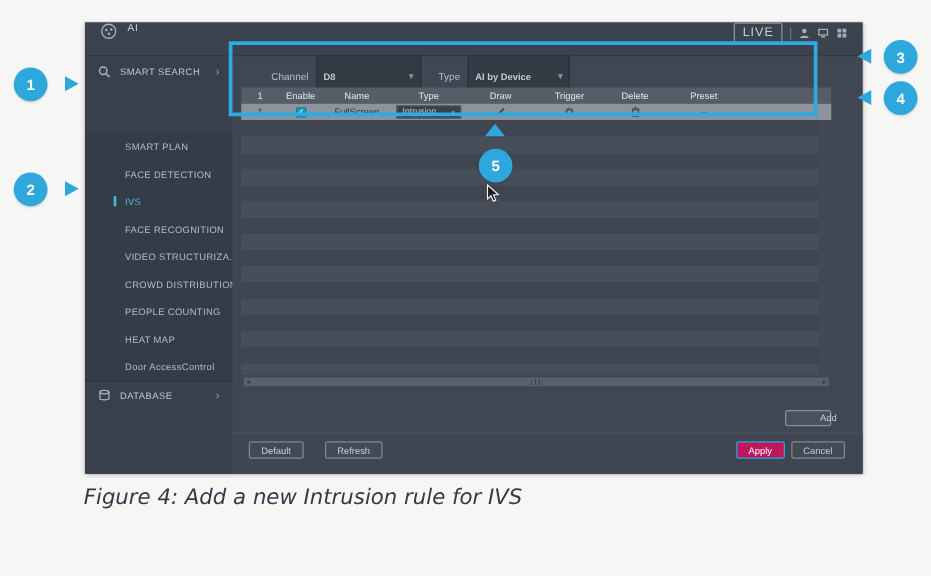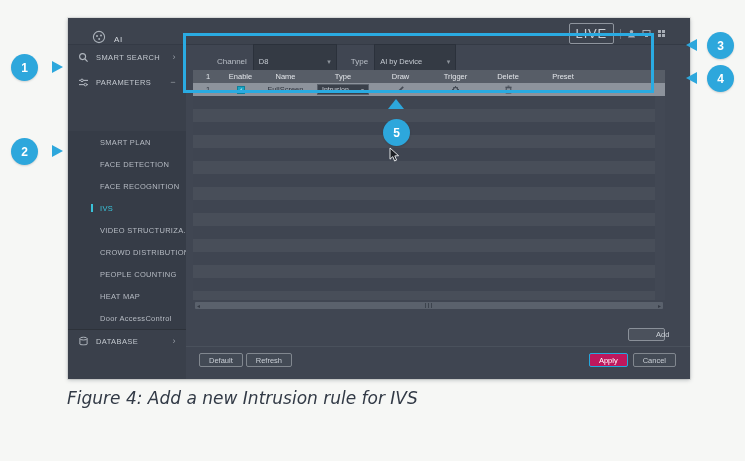--- a/index.html
+++ b/index.html
@@ -11,28 +11,28 @@
   }
   
   .shot {
     position:absolute; left:68px; top:18px; width:622px; height:361px;
     background:#404652; box-shadow:0 1px 4px rgba(40,50,60,.30), 0 0 0 1px rgba(0,0,0,.06);
   }
   
   .titlebar {
     position:absolute; left:0; top:0; width:100%; height:27px;
     background:#3d434e; border-bottom:1px solid #343a45;
-    display:flex; align-items:flex-end; padding:0 24px;
+    display:flex; align-items:flex-start; padding:0 12px;
   }
   .ai-logo { width:14px; height:14px; flex:0 0 auto; }
   .app-title { margin-left:8px; color:#d2d7dd; font-size:8px; letter-spacing:.6px; }
   .tb-right { margin-left:auto; display:flex; align-items:center; gap:6px; }
   .live-btn {
     border:1px solid #8f959e; border-radius:2px; color:#c9ced5;
-    font-size:13px; letter-spacing:.8px; padding:2px 6px; background:transparent; cursor:pointer;
+    font-size:10px; letter-spacing:.8px; padding:2px 6px; background:transparent; cursor:pointer;
   }
   .tb-div { width:1px; height:10px; background:#697079; }
   .tb-ic { width:9px; height:9px; display:block; }
   
   .sidebar {
     position:absolute; left:0; top:27px; width:118px; bottom:0;
     background:#3a404b; display:flex; flex-direction:column;
   }
   .side-main {
     height:25px; display:flex; align-items:center; padding:0 10px;
@@ -51,21 +51,21 @@
   }
   .side-db { border-top:1px solid rgba(0,0,0,.22); height:24px; }
   
   .content { position:absolute; left:118px; top:27px; right:0; bottom:0; background:#404652; }
   .toolbar {
     position:absolute; left:11px; top:9px; height:14px;
     display:flex; align-items:center; gap:6px; font-size:8px; color:#b9bfc7;margin-left:20px;
   }
   .dd {
     height:30px; background:#343a44; border:1px solid #2b313b; color:#c6cbd2;
-    display:flex; align-items:center; padding:16px 5px; font-size:7.5px; cursor:pointer;
+    display:flex; align-items:center; padding:16px 5px; font-size:7.5px; cursor:pointer;font-weight:bold;
   }
   .dd .caret { margin-left:auto; color:#8d939b; font-size:7px; line-height:1; }
   .dd-channel { width:84px; margin-right:8px; }
   .dd-type { width:82px; }
   .grid8 {
     display:grid; grid-template-columns:30px 35px 55px 60px 55px 55px 50px 60px 1fr;
     align-items:center; text-align:center;
   }
   .thead {
     position:absolute; left:7px; top:25px; width:472px; height:13px;
@@ -106,21 +106,21 @@
   }
   .bottombar {
     position:absolute; left:0; right:0; bottom:0; height:33px;
     background:#3f4551; border-top:1px solid #4a515c;
   }
   .btn {
     height:14px; padding:0 9px; font-size:7.5px; border:1px solid #81878f;
     color:#c9ced5; background:#434a55; border-radius:2px; cursor:pointer;
     display:inline-flex; align-items:center;
   }
-  .bb-left { position:absolute; left:13px; top:6px; display:flex; gap:3px; }
+  .bb-left { position:absolute; left:13px; top:6px; display:flex; gap:17px; }
   .bb-right { position:absolute; right:14px; top:6px; display:flex; gap:5px; }
   .btn.apply { background:#be185d; border-color:#23a9df; color:#ffffff; }
   
   .hl-rect {
     position:absolute; left:183px; top:33px; width:471px; height:60px;
     border:3px solid #2aabe2; pointer-events:none;
   }
   .co {
     position:absolute; width:27px; height:27px; border-radius:50%;
     background:#2da7dc; color:#ffffff; font-weight:bold; font-size:12px;
@@ -175,35 +175,25 @@
 
     <div class="sidebar">
       <div class="side-main">
         <svg class="mi" viewBox="0 0 11 11">
           <circle cx="4.6" cy="4.6" r="3" fill="none" stroke="#b0b6be" stroke-width="1.1"></circle>
           <line x1="7" y1="7" x2="9.6" y2="9.6" stroke="#b0b6be" stroke-width="1.2"></line>
         </svg>
         <span>SMART SEARCH</span>
         <span class="arr">›</span>
       </div>
-      <div class="side-main">
-        <svg class="mi" viewBox="0 0 11 11">
-          <line x1="1" y1="3.4" x2="10" y2="3.4" stroke="#b0b6be" stroke-width="1.1"></line>
-          <circle cx="4" cy="3.4" r="1.3" fill="#3a404b" stroke="#b0b6be" stroke-width="1"></circle>
-          <line x1="1" y1="7.6" x2="10" y2="7.6" stroke="#b0b6be" stroke-width="1.1"></line>
-          <circle cx="7.4" cy="7.6" r="1.3" fill="#3a404b" stroke="#b0b6be" stroke-width="1"></circle>
-        </svg>
-        <span>PARAMETERS</span>
-        <span class="arr">−</span>
-      </div>
       <div class="submenu">
         <div class="sub-item">SMART PLAN</div>
         <div class="sub-item">FACE DETECTION</div>
+        <div class="sub-item active">IVS</div>
         <div class="sub-item">FACE RECOGNITION</div>
-        <div class="sub-item active">IVS</div>
         <div class="sub-item">VIDEO STRUCTURIZA..</div>
         <div class="sub-item">CROWD DISTRIBUTION</div>
         <div class="sub-item">PEOPLE COUNTING</div>
         <div class="sub-item">HEAT MAP</div>
         <div class="sub-item">Door AccessControl</div>
       </div>
       <div class="side-main side-db">
         <svg class="mi" viewBox="0 0 11 11">
           <ellipse cx="5.5" cy="2.6" rx="3.6" ry="1.4" fill="none" stroke="#b0b6be" stroke-width="1"></ellipse>
           <path d="M1.9 2.6 V8.2 C1.9 9 9.1 9 9.1 8.2 V2.6" fill="none" stroke="#b0b6be" stroke-width="1"></path>

